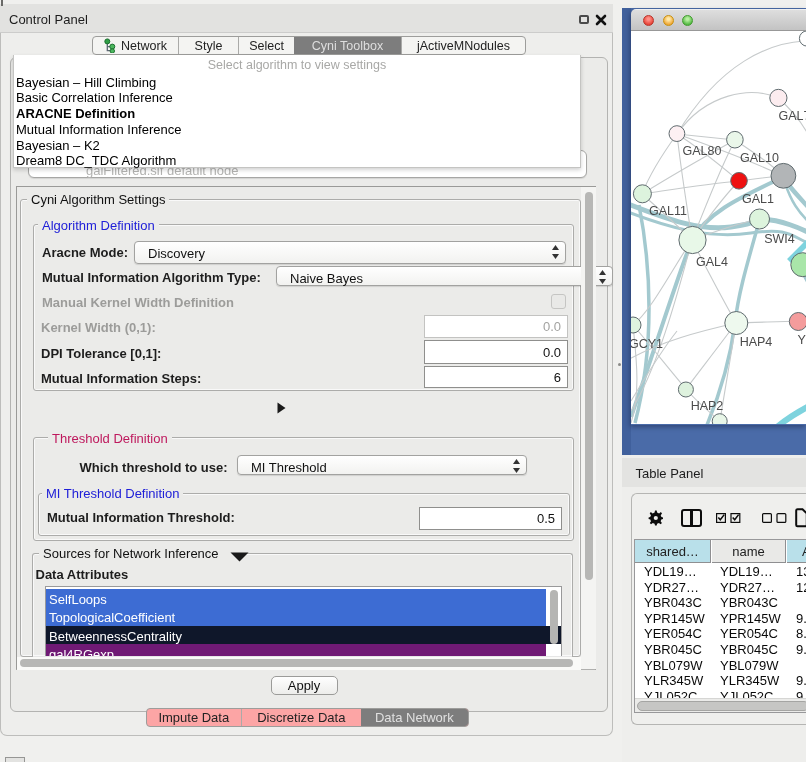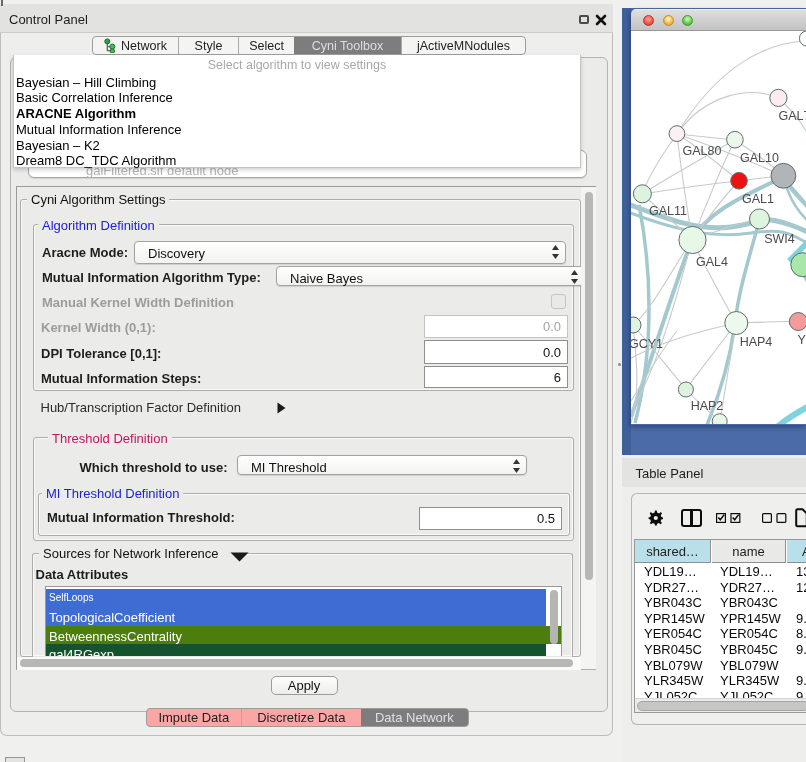--- a/index.html
+++ b/index.html
@@ -55,37 +55,36 @@
 
 <div class="lbl b" style="left:42px;top:245px;">Aracne Mode:</div>
 <div class="combo" style="left:134px;top:241px;width:432px;height:23px;">
       <span class="ct">Discovery</span>
   <svg class="abs" style="right:5px;top:3px;" width="9" height="14" viewBox="0 0 9 14">
         <path d="M4.5 0 L8 5 L1 5 Z" fill="#333"></path>
         <path d="M4.5 14 L8 9 L1 9 Z" fill="#333"></path>
       </svg>
     </div>
 <div class="lbl b" style="left:42px;top:270px;text-align:center;">Mutual Information Algorithm Type:</div>
-<div class="combo" style="left:276px;top:266px;width:309px;height:20px;">
+<div class="combo" style="left:276px;top:266px;width:337px;height:20px;">
       <span class="ct">Naive Bayes</span>
   <svg class="abs" style="right:5px;top:3px;" width="9" height="14" viewBox="0 0 9 14">
         <path d="M4.5 0 L8 5 L1 5 Z" fill="#333"></path>
         <path d="M4.5 14 L8 9 L1 9 Z" fill="#333"></path>
       </svg>
     </div>
 <div class="lbl b" style="left:42px;top:295px;color:#9c9c9a;">Manual Kernel Width Definition</div>
 <div class="abs" style="left:551px;top:294px;width:15px;height:15px;background:#e9e9e7;border:1px solid #c5c5c3;border-radius:3px;"></div>
 <div class="lbl b" style="left:41px;top:320px;color:#9c9c9a;">Kernel Width (0,1):</div>
 <div class="fld" style="left:424px;top:315px;width:144px;height:23px;border-color:#c3c3c1;color:#a3a3a1;">0.0</div>
 <div class="lbl b" style="left:41px;top:345.5px;">DPI Tolerance [0,1]:</div>
 <div class="fld" style="left:424px;top:340px;width:144px;height:24px;padding-top:4px;">0.0</div>
 <div class="lbl b" style="left:41px;top:370.5px;">Mutual Information Steps:</div>
 <div class="fld" style="left:424px;top:366px;width:144px;height:22px;">6</div>
 
-<div class="lbl" style="left:40.5px;top:399.5px;color:#2a2a2a;">Hub/Transcription Factor Definition</div>
 <svg class="abs" style="left:276px;top:401.5px;" width="11" height="12">
       <path d="M1.5 0.5 L9.5 6 L1.5 11.5 Z" fill="#1a1a1a"></path>
     </svg>
 
 <div class="grp" style="left:33px;top:437px;width:541px;height:104px;"></div>
 <div class="gt" style="left:48px;top:430.5px;color:#be185d;">Threshold Definition</div>
 <div class="lbl b" style="left:79.5px;top:460px;">Which threshold to use:</div>
 <div class="combo" style="left:237px;top:455px;width:290px;height:20px;">
       <span class="ct">MI Threshold</span>
   <svg class="abs" style="right:5px;top:3px;" width="9" height="14" viewBox="0 0 9 14">
@@ -100,24 +99,24 @@
 <div class="fld" style="left:419px;top:507px;width:143px;height:23px;">0.5</div>
 
 <div class="grp" style="left:32px;top:553px;width:541px;height:104px;border-bottom:none;border-radius:3px 3px 0 0;"></div>
 <div class="gt" style="left:39px;top:546px;color:#111;">Sources for Network Inference&nbsp;&nbsp;&nbsp;&nbsp;&nbsp;&nbsp;</div>
 <svg class="abs" style="left:230px;top:551.5px;z-index:3;" width="19" height="10">
       <path d="M0.5 0.5 L18.5 0.5 L9.5 9.5 Z" fill="#1a1a1a"></path>
     </svg>
 <div class="lbl b" style="left:35.5px;top:567px;">Data Attributes</div>
 
 <div class="abs" style="left:45px;top:585.5px;width:517px;height:70px;background:#fff;border:1px solid #99999a;border-bottom:none;overflow:hidden;">
-  <div style="position:absolute;left:0;top:2px;width:500px;height:18.5px;background:#3d6cd3;color:#fff;font-size:10px;padding:3px 0 0 3px;">SelfLoops</div>
+  <div style="position:absolute;left:0;top:2px;width:500px;height:18.5px;background:#3d6cd3;color:#fff;font-size:13px;padding:3px 0 0 3px;">SelfLoops</div>
   <div style="position:absolute;left:0;top:20.5px;width:500px;height:18.5px;background:#3d6cd3;color:#fff;font-size:13px;padding:3px 0 0 3px;">TopologicalCoefficient</div>
-  <div style="position:absolute;left:0;top:39px;width:528px;height:18.5px;background:#4d7c0f;color:#fff;font-size:13px;padding:3px 0 0 3px;">BetweennessCentrality</div>
-  <div style="position:absolute;left:0;top:57.5px;width:500px;height:18.5px;background:#14532d;color:#fff;font-size:13px;padding:3px 0 0 3px;">gal4RGexp</div>
+  <div style="position:absolute;left:0;top:39px;width:528px;height:18.5px;background:#0f172a;color:#fff;font-size:13px;padding:3px 0 0 3px;">BetweennessCentrality</div>
+  <div style="position:absolute;left:0;top:57.5px;width:500px;height:18.5px;background:#701a75;color:#fff;font-size:13px;padding:3px 0 0 3px;">gal4RGexp</div>
   <div style="position:absolute;left:504px;top:3px;width:8px;height:54px;background:#b5b5b3;border-radius:4px;"></div>
 </div>
 
 <div class="abs" style="left:581px;top:187px;width:15px;height:482px;background:#f4f4f2;"></div>
 <div class="abs" style="left:585px;top:192px;width:8px;height:388px;background:#b7b7b5;border-radius:4px;"></div>
 
 <div class="abs" style="left:17px;top:656.5px;width:564px;height:13px;background:#fafaf8;"></div>
 <div class="abs" style="left:19.8px;top:658.6px;width:553px;height:8px;background:#b7b7b5;border-radius:4px;"></div>
 
 <div class="abs" style="left:270.5px;top:675.5px;width:67px;height:19px;background:linear-gradient(#fefefe,#ededeb);border:1px solid #9b9b99;border-radius:5px;text-align:center;font-size:13px;color:#111;padding-top:1px;">Apply</div>
@@ -127,21 +126,21 @@
   <div class="seg" style="width:119px;font-size:13px;">Discretize Data</div>
   <div class="seg" style="flex:1;background:#7d7d7d;color:#e0e0e0;font-size:13px;">Data Network</div>
 </div>
 
 <div class="abs" style="left:13px;top:55px;width:568px;height:113px;background:#fff;border:1px solid #c4c4c2;border-top:none;box-shadow:0 2px 4px rgba(0,0,0,0.18);z-index:20;"></div>
 <div class="abs" style="left:13px;top:55px;width:568px;z-index:21;">
   <div style="text-align:center;font-size:12.5px;color:#a8a8a6;padding-top:3px;">Select algorithm to view settings</div>
   <div style="font-size:13px;color:#000;padding-left:3px;line-height:15.8px;margin-top:2.5px;">
     Bayesian – Hill Climbing<br>
     Basic Correlation Inference<br>
-    <span class="b">ARACNE Algorithm</span><br>
+    <span class="b">ARACNE Definition</span><br>
     Mutual Information Inference<br>
     Bayesian – K2<br>
     Dream8 DC_TDC Algorithm
   </div>
 </div>
 
 <div class="abs" style="left:1px;top:0px;width:2px;height:6px;background:#6a6a68;"></div>
 
 <div class="abs" style="left:618px;top:363px;width:3px;height:3px;background:#8a8a88;border-radius:50%;"></div>
 

